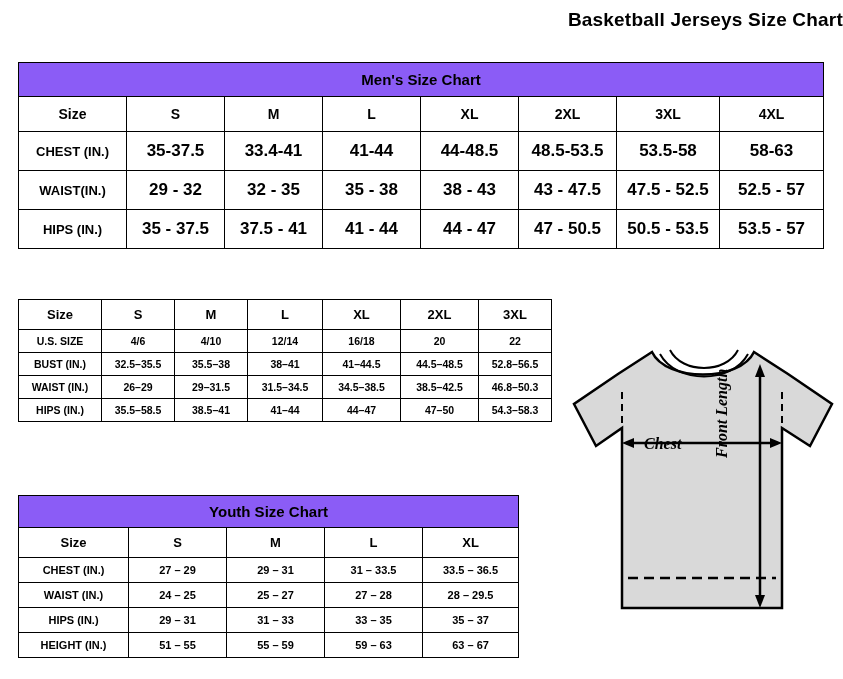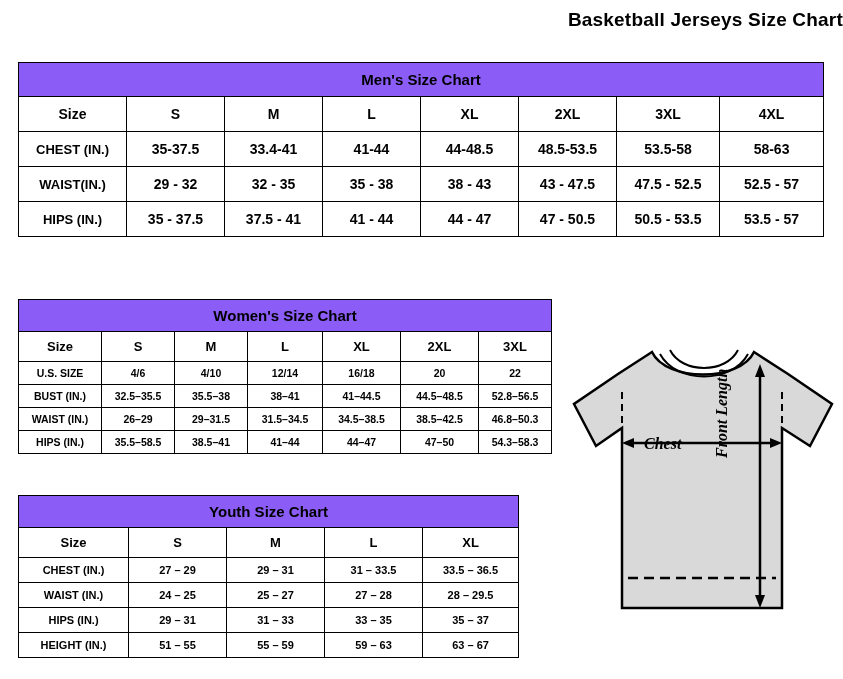--- a/index.html
+++ b/index.html
@@ -44,21 +44,21 @@
     position: absolute;
     left: 18px;
     top: 62px;
     width: 805px;
   }
   #mens-table .hdr td {
     font-size: 14px;
     padding: 9px 0;
   }
   #mens-table .row td {
-    font-size: 14px;
+    font-size: 17px;
     padding: 9px 2px;
   }
   #mens-table .row td:first-child {
     font-size: 13px;
   }
   
   #womens-table {
     position: absolute;
     left: 18px;
     top: 299px;
@@ -195,23 +195,20 @@
   <colgroup>
     <col style="width:83px">
       <col style="width:73px">
       <col style="width:73px">
       <col style="width:75px">
     <col style="width:78px">
       <col style="width:78px">
       <col style="width:73px">
   </colgroup>
   <tbody>
-      <tr class="chart-title">
-    <td colspan="7">Women's Size Chart</td>
-  </tr>
   <tr class="hdr">
     <td>Size</td>
     <td>S</td>
     <td>M</td>
     <td>L</td>
     <td>XL</td>
     <td>2XL</td>
     <td>3XL</td>
   </tr>
   <tr class="row">

